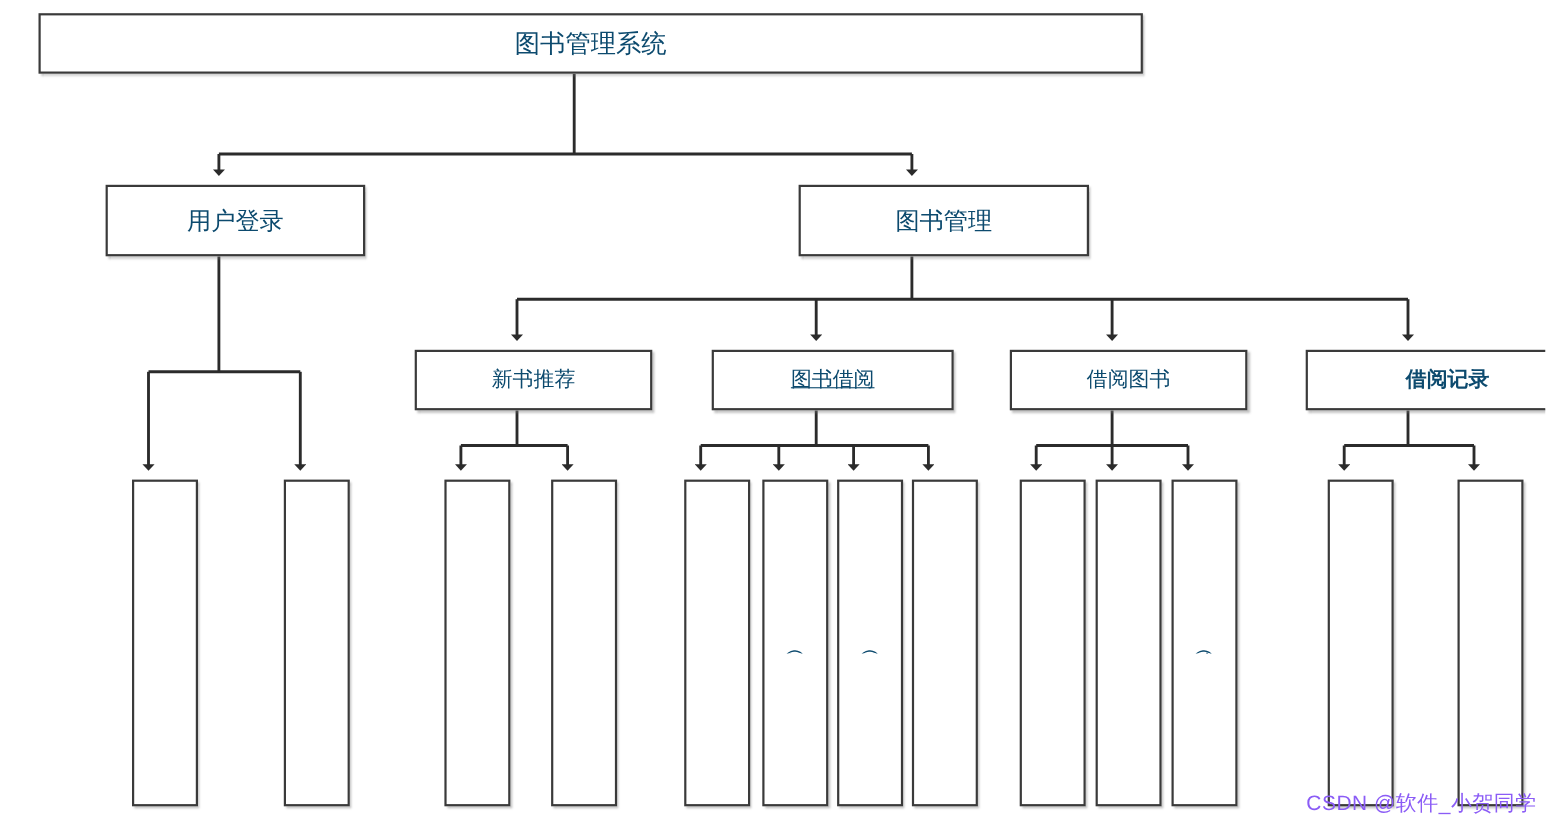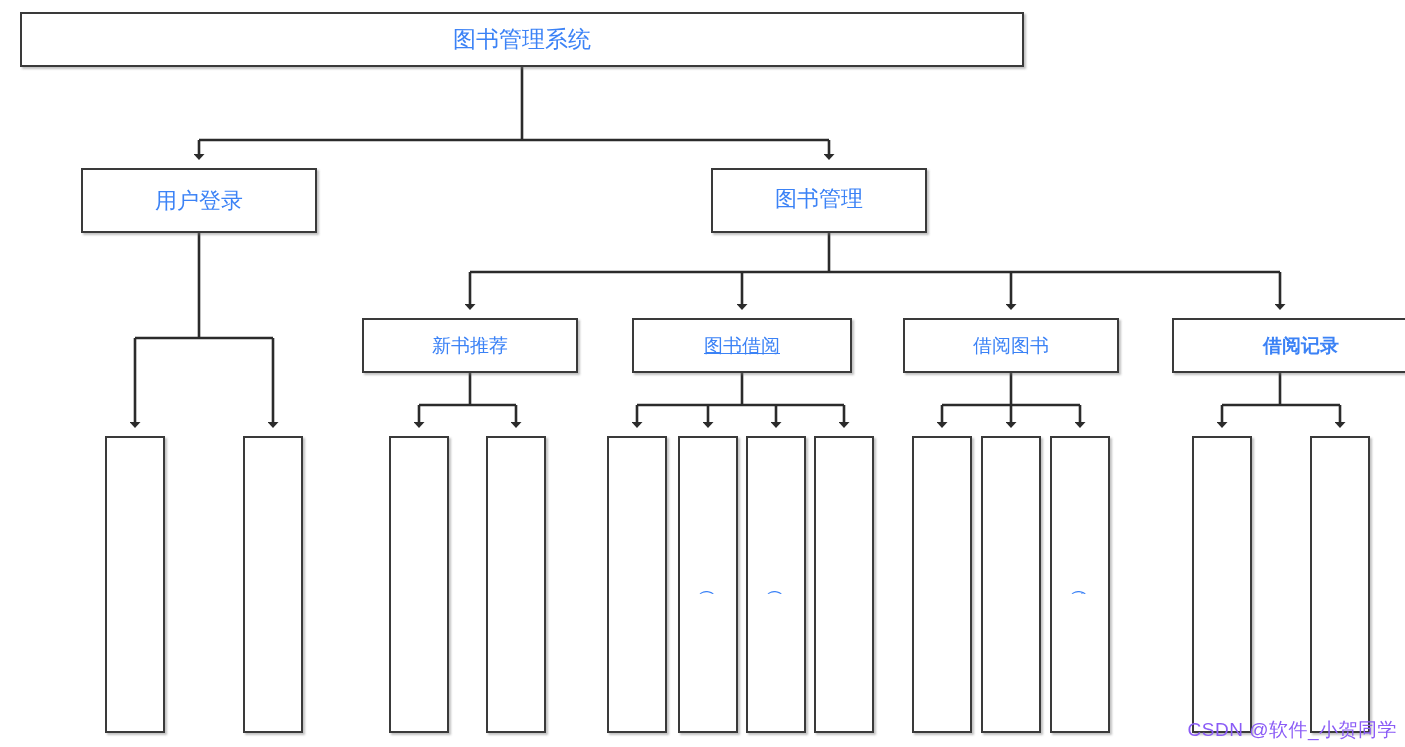--- a/index.html
+++ b/index.html
@@ -27,21 +27,22 @@
   }
   .node {
     position: absolute;
     box-sizing: border-box;
     background: #ffffff;
     border: 2px solid #3a3a3a;
     box-shadow: 2px 2px 2px rgba(120,120,120,0.45);
     display: flex;
     align-items: center;
     justify-content: center;
-    color: #3b82f6;
+    color: #0c4a6e;
+    margin-left: 15px;
   }
   .node.level0 { font-size: 23px; }
   .node.level1 { font-size: 22px; }
   .node.level2 { font-size: 19px; }
   .node.leaf   { font-size: 21px; }
 
   .node-label {
     line-height: 1.25;
     white-space: pre;
     text-align: center;
@@ -113,21 +114,21 @@
       </g>
   </svg>
 
   <div id="node-layer">
       <div class="node level0" style="left: 20px; top: 12px; width: 1004px; height: 55px; border-width: 2px;">
         <span class="node-label">图书管理系统</span>
       </div>
       <div class="node level1" style="left: 81px; top: 168px; width: 236px; height: 65px;">
         <span class="node-label">用户登录</span>
       </div>
-      <div class="node level1" style="left: 711px; top: 168px; width: 216px; height: 65px; font-family: Liberation Mono, monospace;">
+      <div class="node level1" style="left: 711px; top: 168px; width: 264px; height: 65px;">
         <span class="node-label">图书管理</span>
       </div>
       <div class="node level2" style="left: 362px; top: 318px; width: 216px; height: 55px;">
         <span class="node-label">新书推荐</span>
       </div>
       <div class="node level2" style="left: 632px; top: 318px; width: 220px; height: 55px; text-decoration: underline;">
         <span class="node-label">图书借阅</span>
       </div>
       <div class="node level2" style="left: 903px; top: 318px; width: 216px; height: 55px;">
         <span class="node-label">借阅图书</span>

